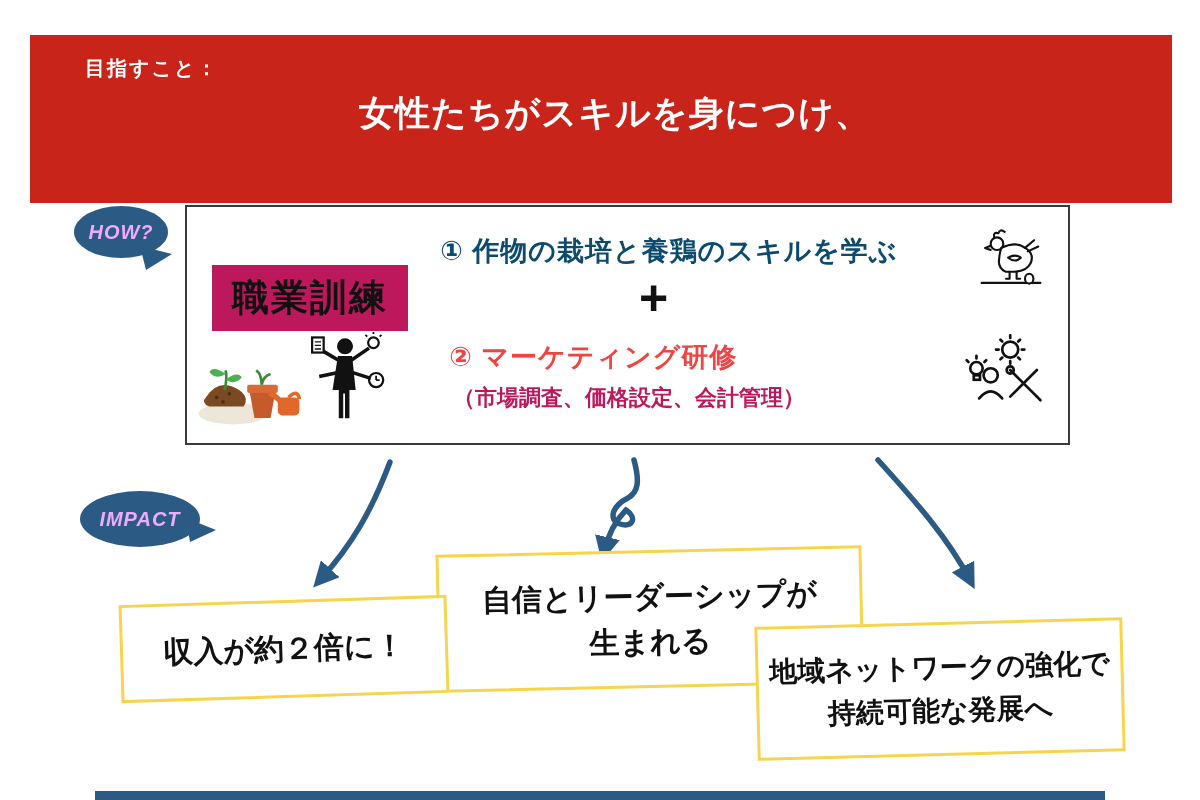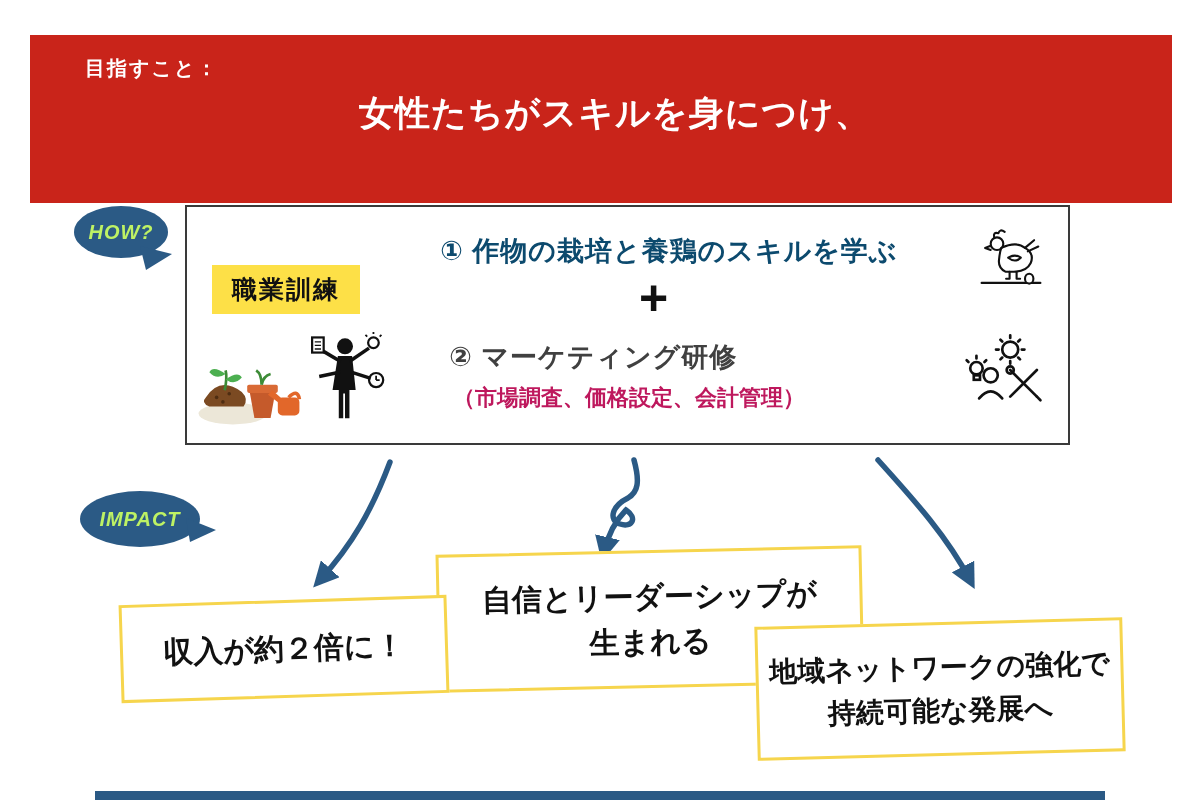--- a/index.html
+++ b/index.html
@@ -9,44 +9,44 @@
 
   
   .banner { position:absolute; left:30px; top:8px; right:28px; height:168px;
             background:#c9241a; color:#ffffff;margin-top:27px; }
   .kicker { position:absolute; left:55px; top:20px; font-size:20px; font-weight:bold;
             letter-spacing:2px; }
   .headline { position:absolute; left:0; right:0; top:52px; text-align:center;
               font-size:35px; font-weight:800; line-height:1.48; letter-spacing:1px;padding-left:28px; }
 
   
-  .bubble { position:absolute; background:#2b5a85; color:#bef264; border-radius:50%;
+  .bubble { position:absolute; background:#2b5a85; color:#f0abfc; border-radius:50%;
             display:flex; align-items:center; justify-content:center;
             font-weight:bold; font-style:italic; font-size:20px; letter-spacing:1px; }
   .bubble.how { left:74px; top:206px; width:94px; height:52px; }
   .bubble.impact { left:80px; top:491px; width:120px; height:56px;justify-content:center; }
   .tail { position:absolute; }
   .tail.how-tail { left:138px; top:244px; }
   .tail.impact-tail { left:186px; top:512px; }
 
   
   .training-box { position:absolute; left:185px; top:205px; width:885px; height:240px;
                   background:#fff; border:2px solid #3a3a3a; }
-  .badge { position:absolute; left:25px; top:58px; background:#fde047; color:#111;
-           font-size:25px; font-weight:800; padding:8px 20px; letter-spacing:2px; }
+  .badge { position:absolute; left:25px; top:58px; background:#be185d; color:#111;
+           font-size:37px; font-weight:800; padding:8px 20px; letter-spacing:2px; }
   .illus-garden { position:absolute; left:8px; top:128px; }
   .illus-person { position:absolute; left:118px; top:120px; }
   .illus-chicken { position:absolute; right:22px; top:16px; }
   .illus-skills  { position:absolute; right:24px; top:126px; }
   .step1 { position:absolute; left:253px; top:26px; font-size:27px; font-weight:800;
            color:#0c4a6e; letter-spacing:1px; }
   .plus  { position:absolute; left:452px; top:62px; font-size:50px; font-weight:800;
            color:#111; }
   .step2 { position:absolute; left:262px; top:132px; font-size:27px; font-weight:800;
-           color:#404040; letter-spacing:1px; }
+           color:#ef4444; letter-spacing:1px; }
   .step2d { position:absolute; left:266px; top:176px; font-size:22px; font-weight:bold;
             color:#be185d; }
 
   
   .arrows { position:absolute; left:0; top:440px; }
 
   
   .card { position:absolute; background:#fff; border:3px solid #f6d54d;
           display:flex; flex-direction:column; align-items:center; justify-content:center;
           color:#111; font-weight:800; text-align:center; }

